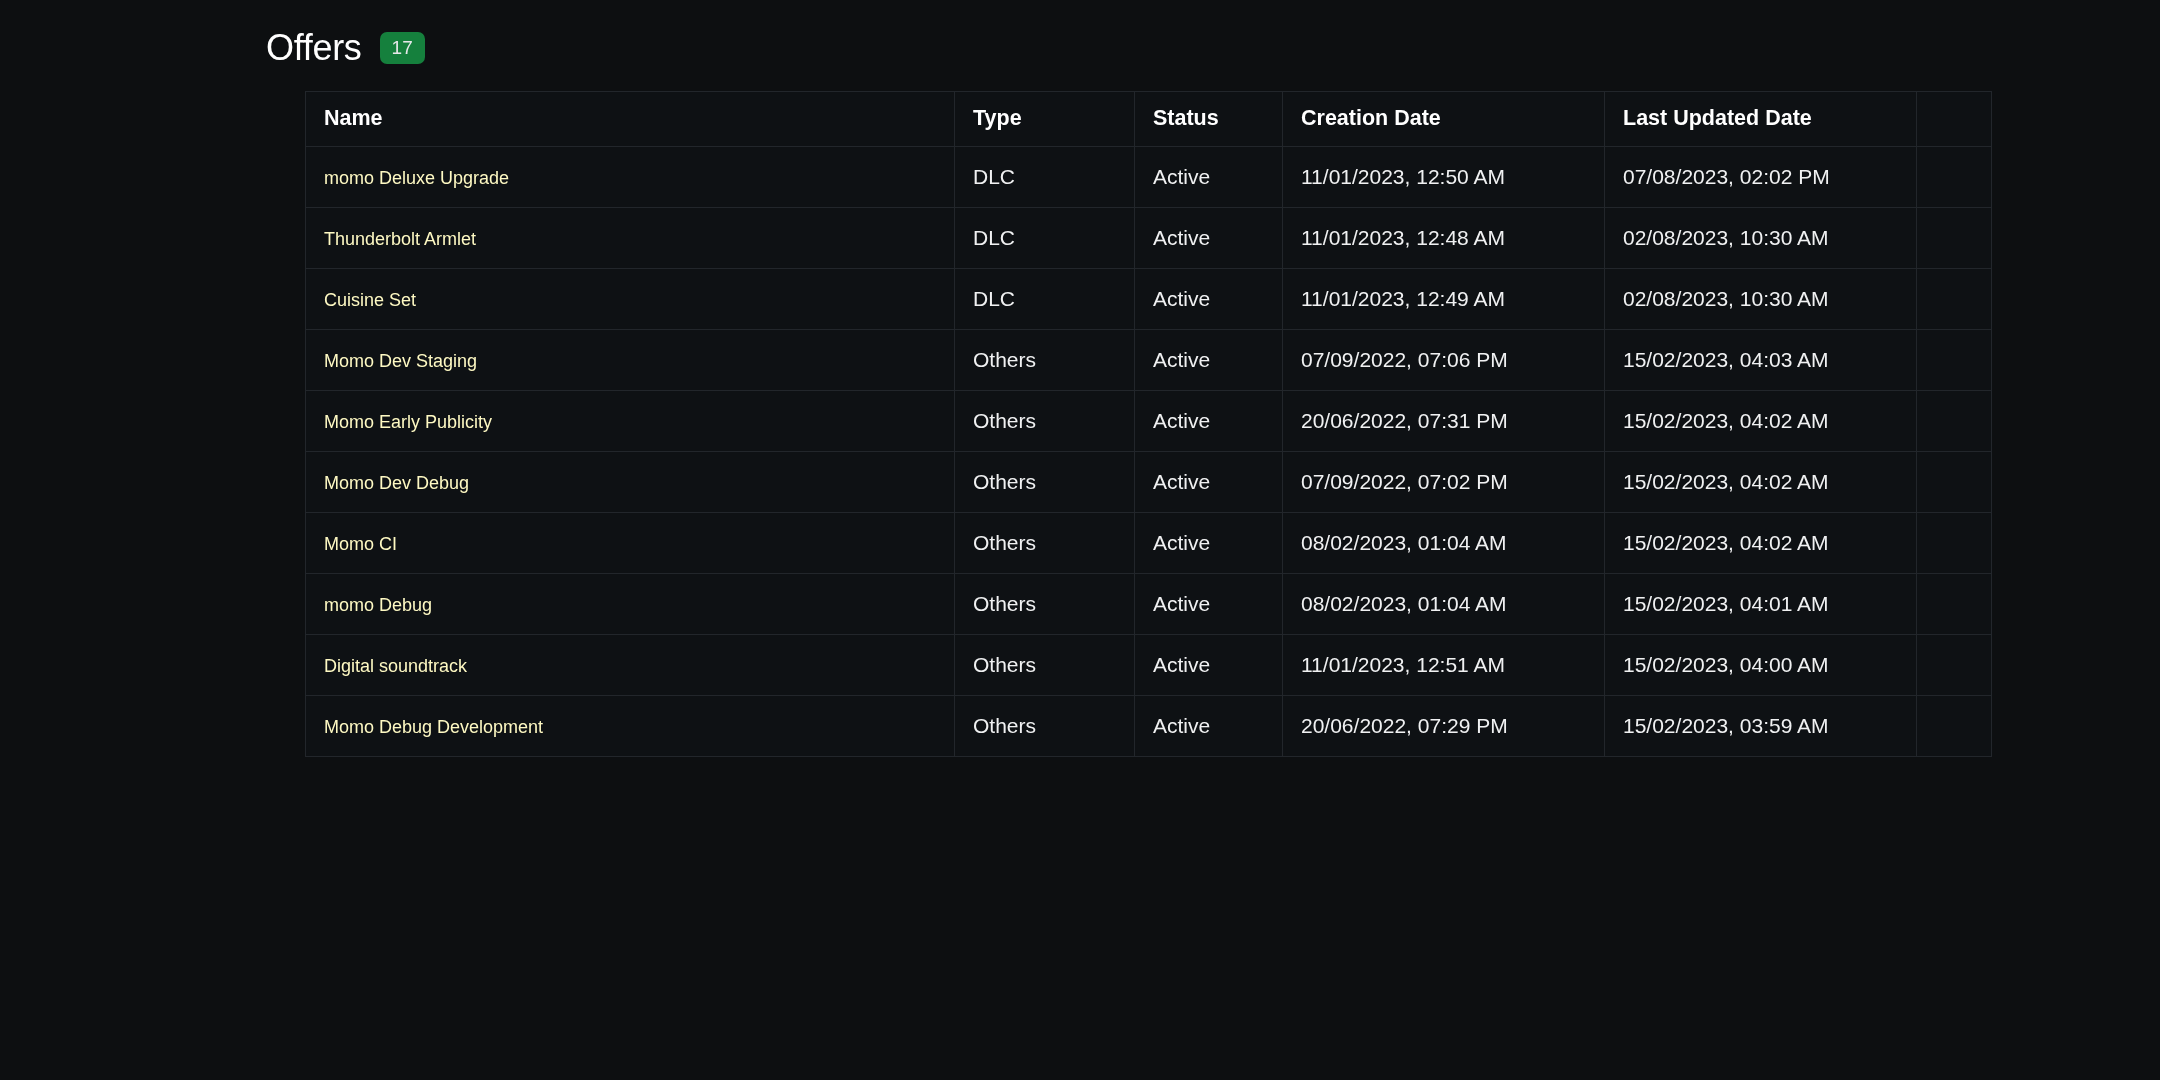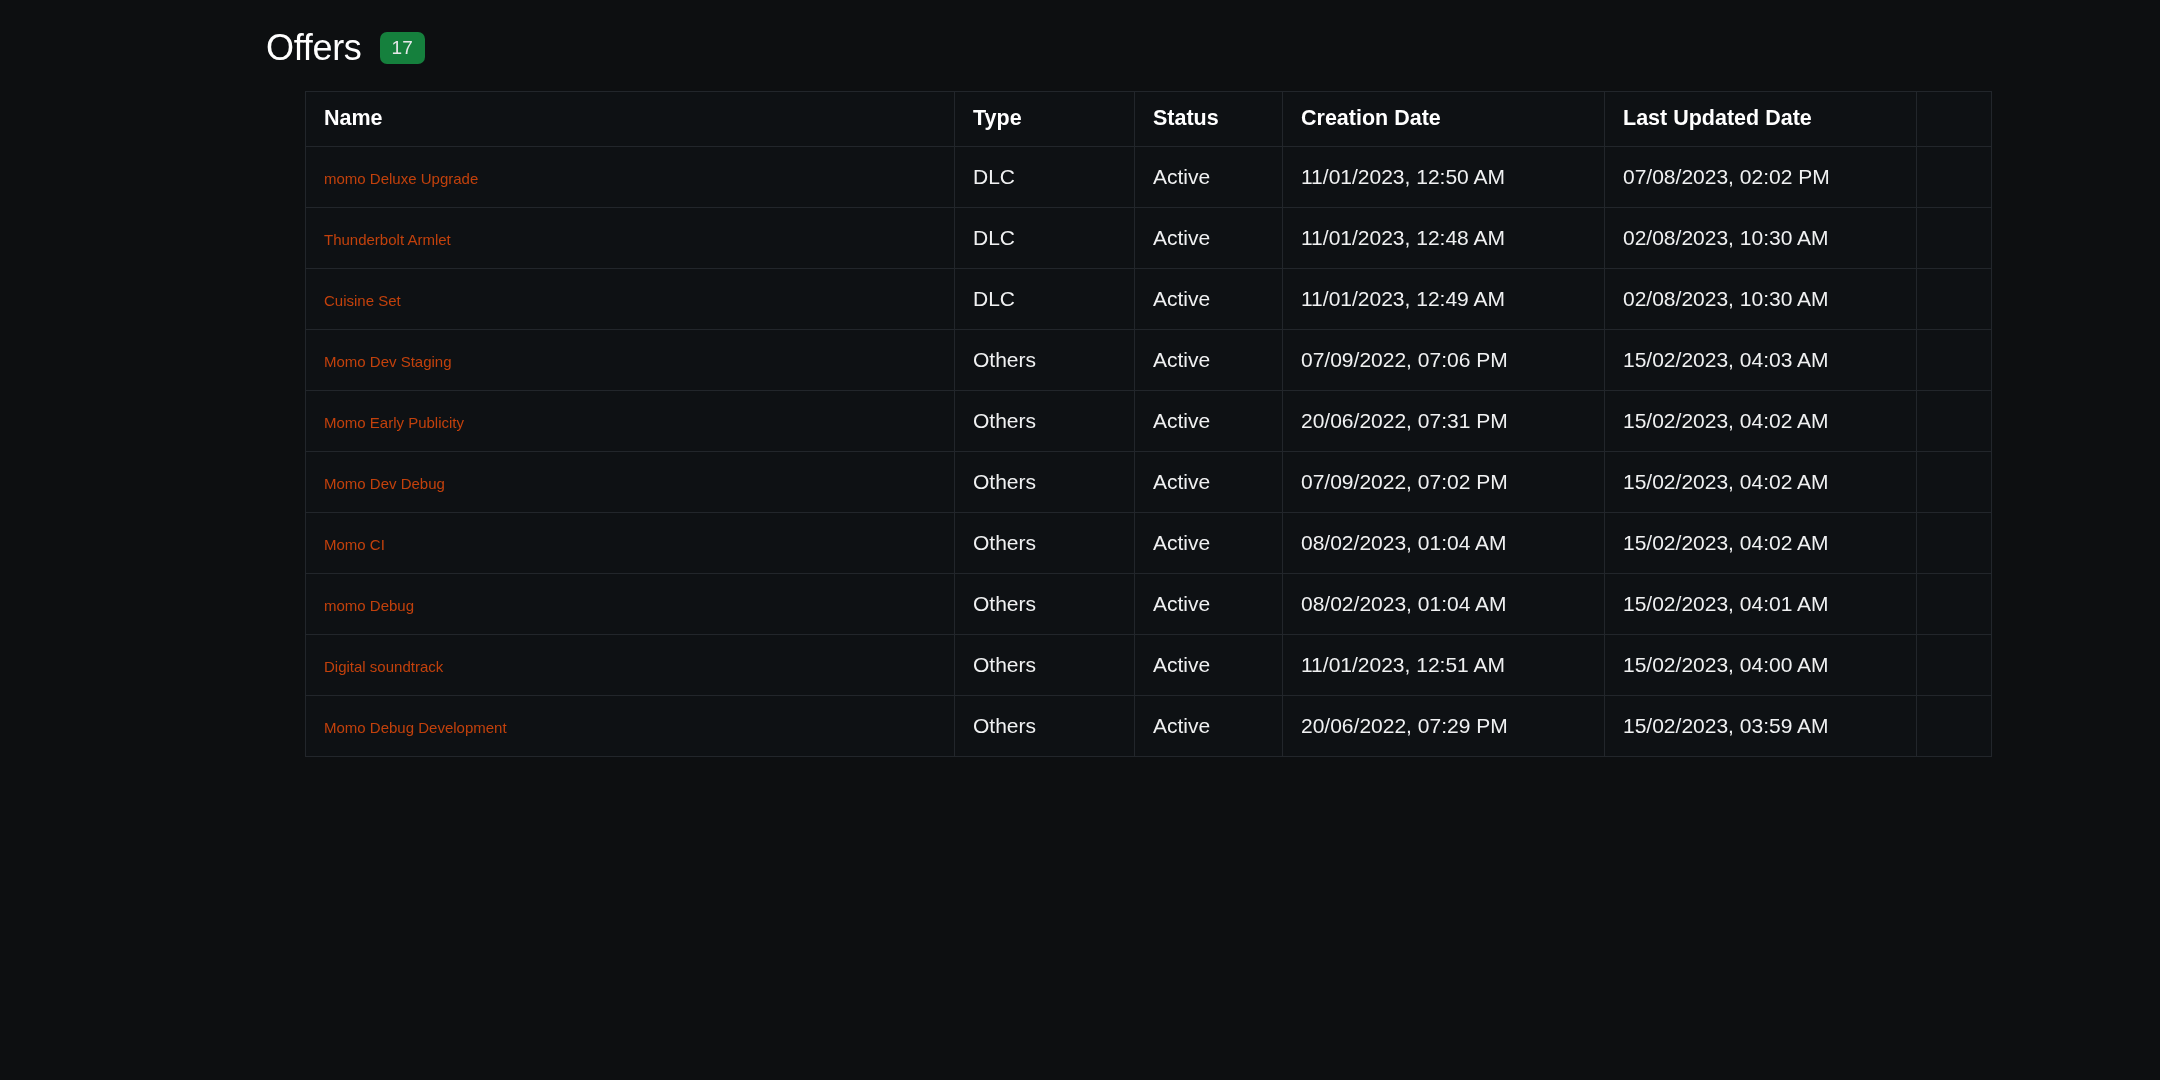--- a/index.html
+++ b/index.html
@@ -89,23 +89,23 @@
     height: 55px;
     font-size: 21.5px;
   }
 
   table.offers tbody td {
     color: #f0f1f2;
     font-weight: normal;
   }
 
   td.col-name a {
-    color: #c2410c;
+    color: #fef9c3;
     text-decoration: none;
-    font-size: 15px;
+    font-size: 18px;
   }
 
   
   col.c-name    { width: 649px; }
   col.c-type    { width: 180px; }
   col.c-status  { width: 148px; }
   col.c-created { width: 322px; }
   col.c-updated { width: 312px; }
   col.c-actions { width: 75px; }
 

